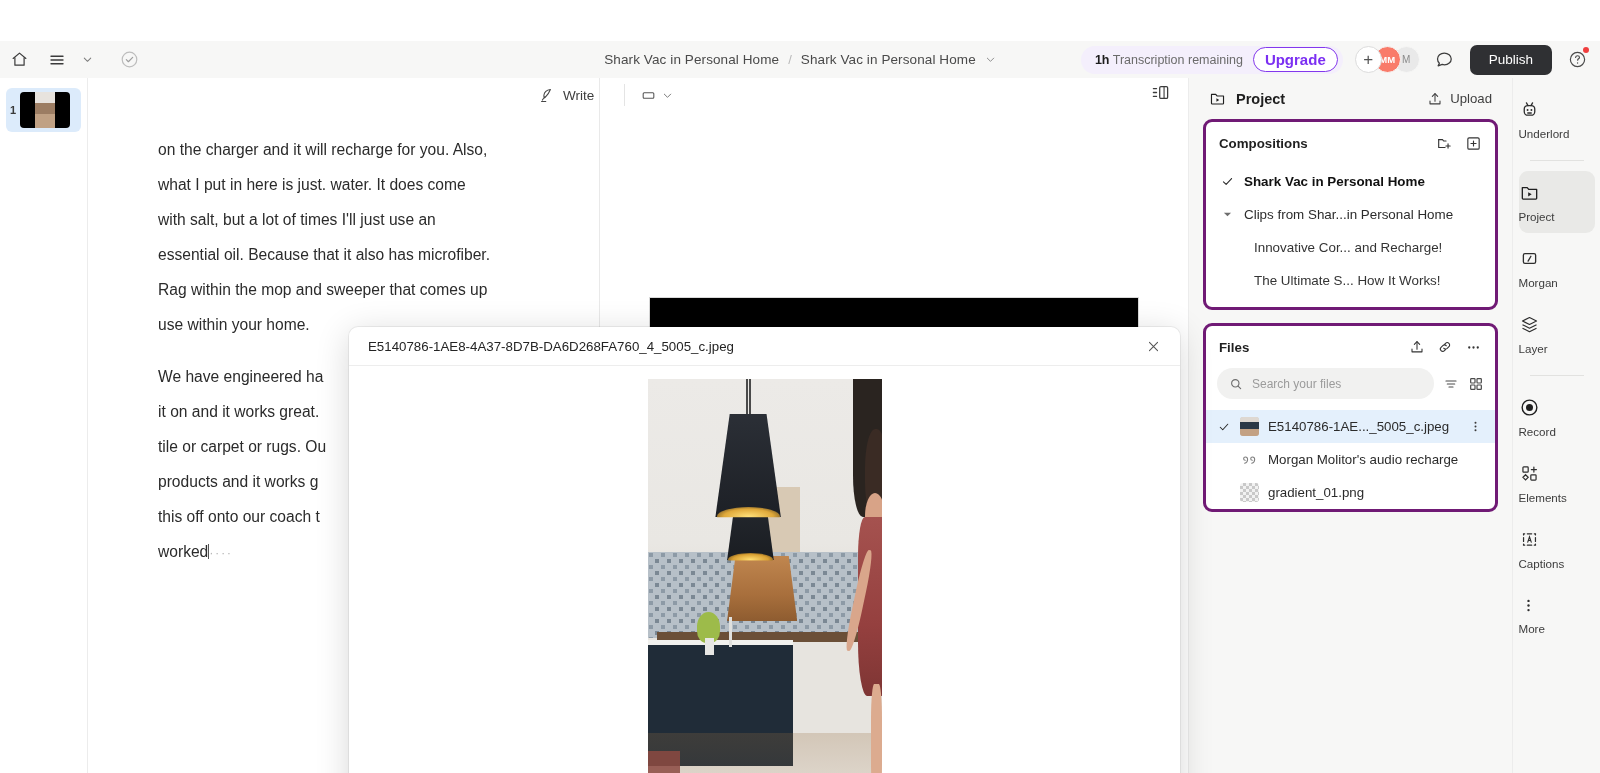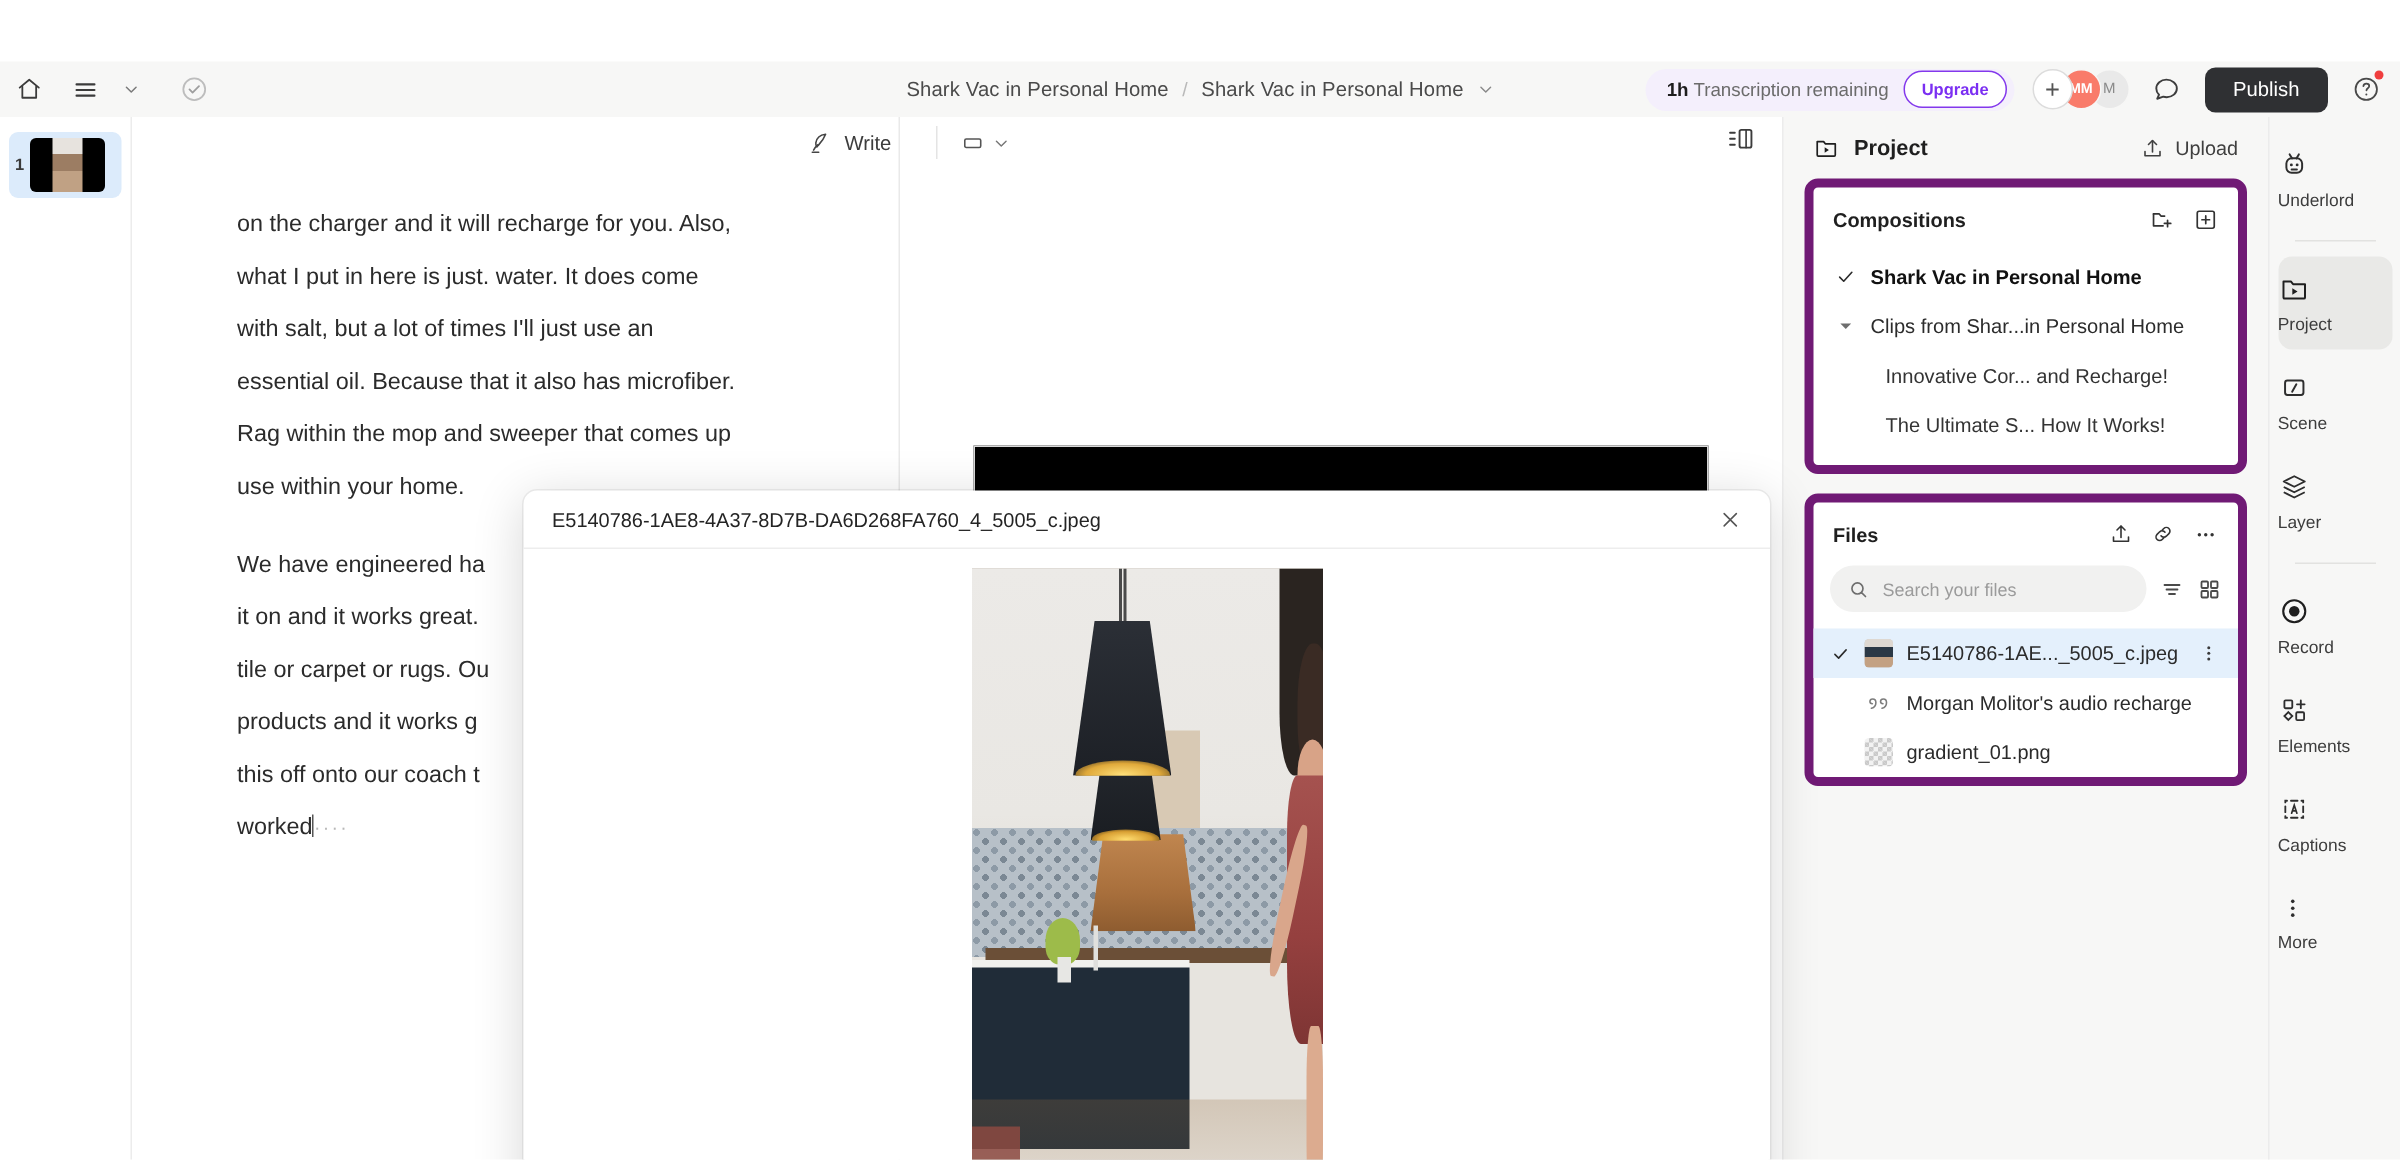--- a/index.html
+++ b/index.html
@@ -45,21 +45,21 @@
   .trans-pill {
     display: flex; align-items: center; gap: 10px;
     background: #f4effc; border-radius: 16px; height: 28px;
     padding: 0 5px 0 14px;
   }
   .trans-text { font-size: 12.5px; color: #6b6b6b; white-space: nowrap; }
   .trans-text b { color: #1d1d1d; font-weight: 700; }
   .upgrade-btn {
     border: 1.4px solid #8338ec; color: #7b2ff2; background: #fff;
     border-radius: 14px; height: 25px; padding: 0 11px;
-    font-size: 11px; font-weight: 700; cursor: pointer;
+    font-size: 15px; font-weight: 700; cursor: pointer;
     display: flex; align-items: center;
   }
   .avatars { display: flex; align-items: center; margin-left: 2px; }
   .av {
     width: 27px; height: 27px; border-radius: 50%;
     display: flex; align-items: center; justify-content: center;
     font-size: 10px; color: #fff; border: 1.6px solid #f7f7f6;
     cursor: pointer;
   }
   .av.plus { background: #ffffff; color: #545454; border: 1.2px solid #dcdcdc; margin-right: -8px; z-index: 3; font-size: 17px; font-weight: 300; line-height: 1;}
@@ -144,21 +144,21 @@
   }
   .rp-head {
     height: 41px; display: flex; align-items: center; gap: 10px;
     padding: 0 6px;
   }
   .rp-title { font-size: 14.5px; font-weight: 700; color: #1f1f1f; }
   .rp-upload { margin-left: auto; display: flex; align-items: center; gap: 7px; cursor: pointer; color: #3f3f3f; }
   .rp-upload span { font-size: 13.2px; }
 
   .card {
-    background: #fff; border-radius: 9px; border: 6px solid #701a75;
+    background: #fff; border-radius: 9px; border: 3px solid #701a75;
   }
   .card-head {
     height: 42px; display: flex; align-items: center; padding: 0 13px;
   }
   .card-title { font-size: 13.3px; font-weight: 700; color: #1f1f1f; }
   .card-actions { margin-left: auto; display: flex; align-items: center; gap: 12px; color: #333; }
   .card-actions > span { cursor: pointer; display: flex; }
 
   .comp-list { padding: 1px 0 10px 0; }
   .comp-row {
@@ -591,21 +591,21 @@
           <path d="M10.5 11.6l4 2.5-4 2.5z" fill="#1f1f1f" stroke="none"></path>
         </svg>
       <span class="rail-label">Project</span>
     </div>
 
     <div class="rail-item">
       <svg width="21" height="21" viewBox="0 0 24 24" fill="none" stroke="#2e2e2e" stroke-width="1.5" stroke-linecap="round">
           <rect x="5" y="6.5" width="14" height="11" rx="1.8"></rect>
           <path d="M13.6 9.4l-3.2 5.6"></path>
         </svg>
-      <span class="rail-label">Scene</span>
+      <span class="rail-label">Morgan</span>
     </div>
 
     <div class="rail-item">
       <svg width="21" height="21" viewBox="0 0 24 24" fill="none" stroke="#2e2e2e" stroke-width="1.4" stroke-linejoin="round">
           <path d="M12 4l8 4-8 4-8-4 8-4z"></path>
           <path d="M4 12.2l8 4 8-4"></path>
           <path d="M4 16.2l8 4 8-4"></path>
         </svg>
       <span class="rail-label">Layer</span>
     </div>

